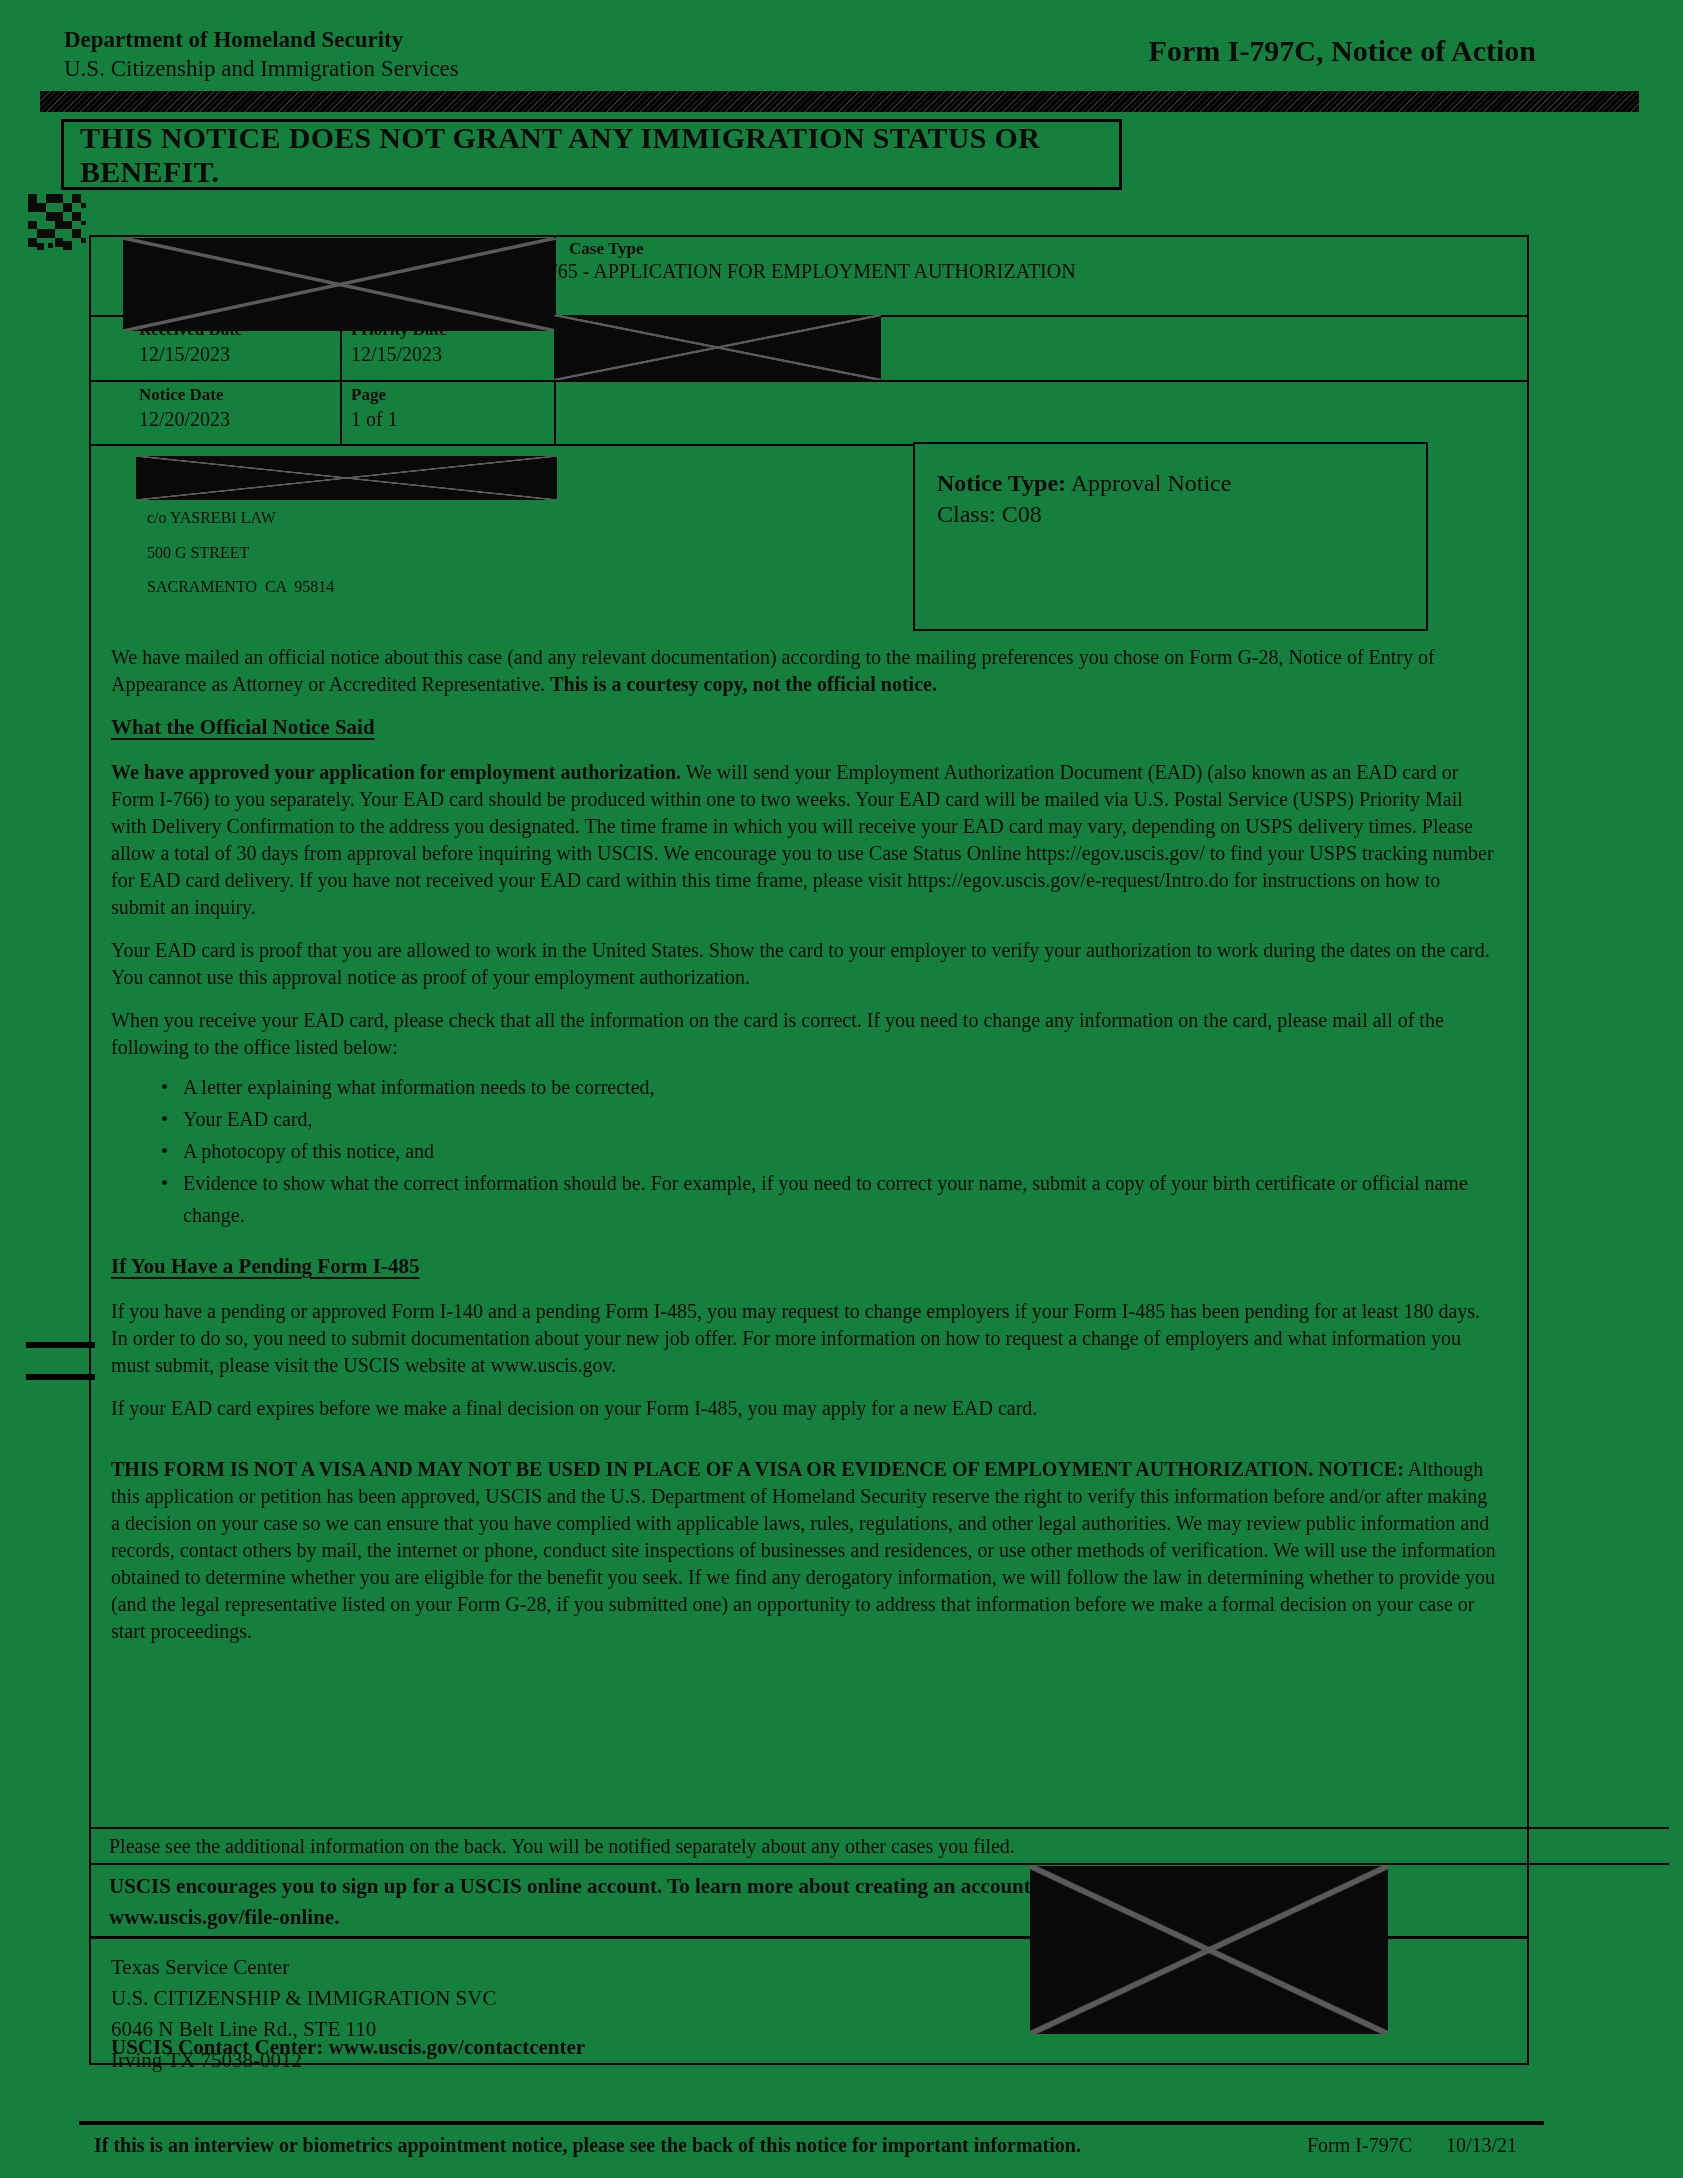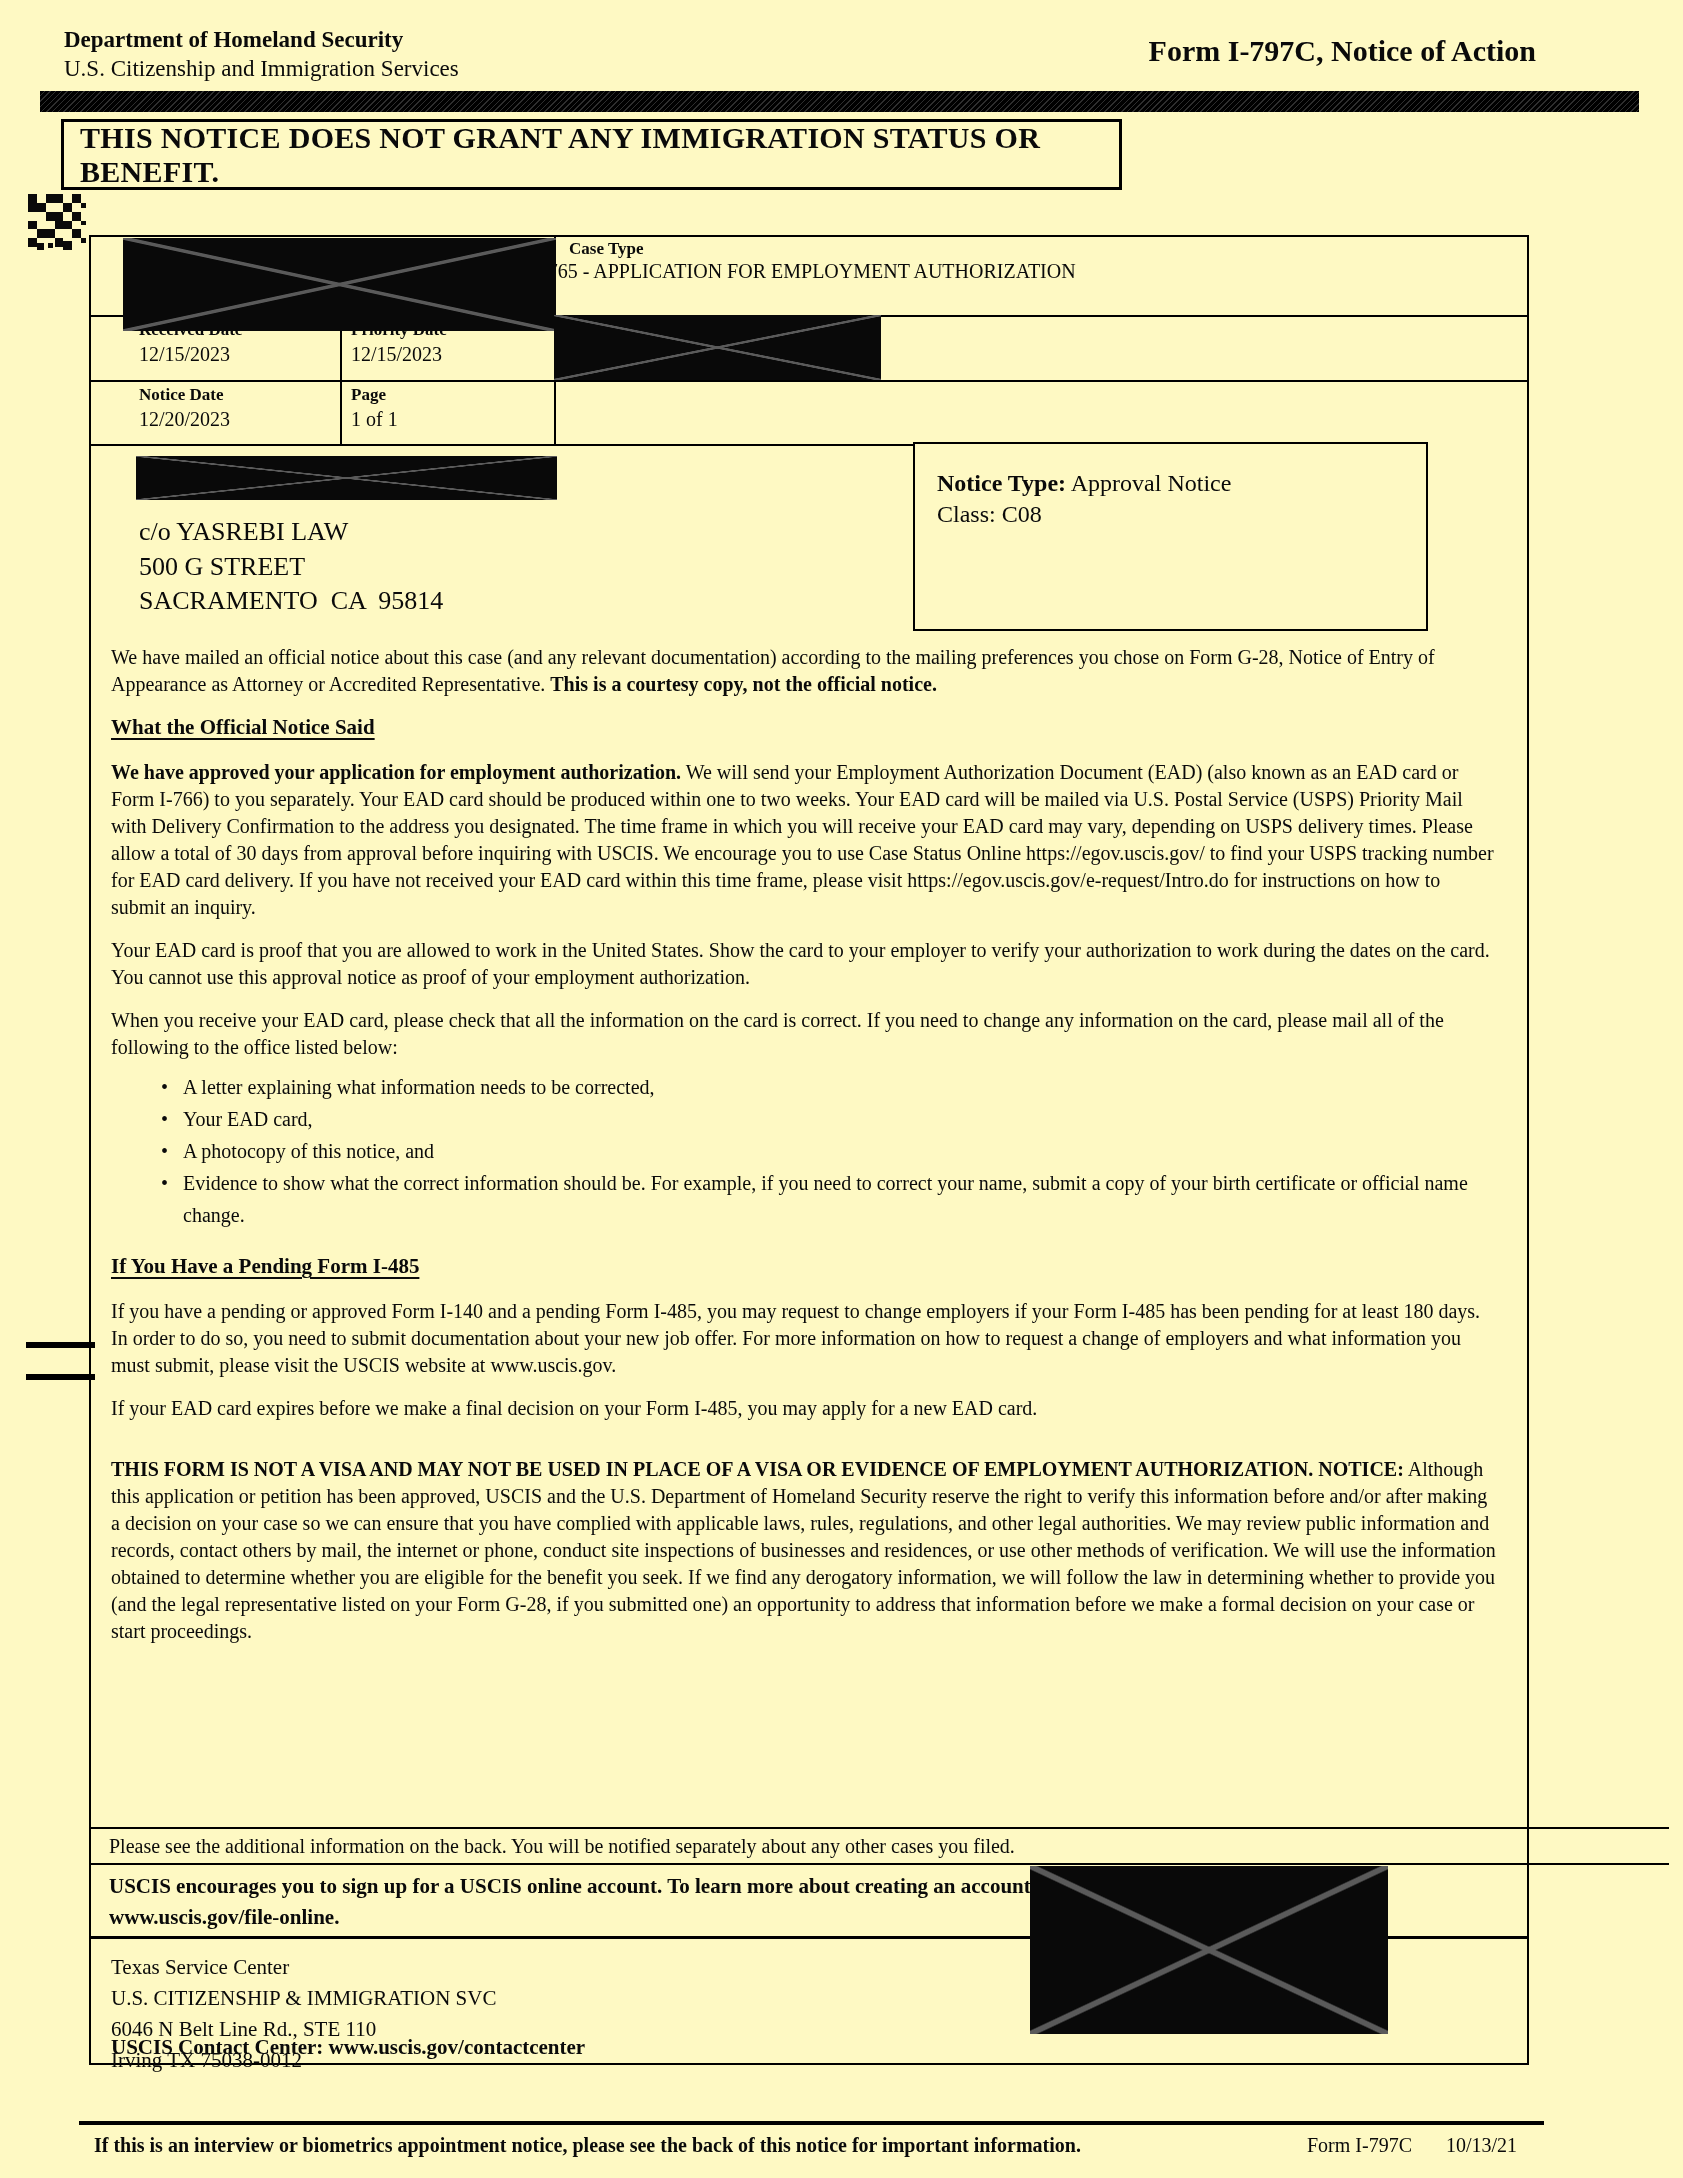--- a/index.html
+++ b/index.html
@@ -1,17 +1,17 @@
 <!DOCTYPE html>
 <html><head>
 <meta charset="utf-8">
 <style>
   html,body{margin:0;padding:0;background:#e8e8e8;}
   .page{
-    position:relative;width:1683px;height:2178px;background:#fef9c3;
+    position:relative;width:1683px;height:2178px;background:#15803d;
     font-family:"Liberation Serif","DejaVu Serif",serif;color:#0a0a0a;
     overflow:hidden;margin:0 auto;
   }
   
   .hdr-left{position:absolute;left:64px;top:26px;line-height:1.25;}
   .hdr-left .l1{font-weight:bold;font-size:23px;}
   .hdr-left .l2{font-size:23px;}
   .hdr-right{position:absolute;left:1059px;top:34px;width:477px;text-align:right;
     font-weight:bold;font-size:30px;}
   .hdr-bar{position:absolute;left:40px;top:91px;width:1599px;height:21px;
@@ -31,21 +31,21 @@
       linear-gradient(to top right,transparent 48.8%,#5a5a5a 49.3%,#5a5a5a 50.7%,transparent 51.2%),
       linear-gradient(to bottom right,transparent 48.8%,#5a5a5a 49.3%,#5a5a5a 50.7%,transparent 51.2%);}
   
   .cell-label{position:absolute;font-weight:bold;font-size:17px;}
   .cell-value{position:absolute;font-size:20px;}
   
   .notice-box{position:absolute;left:913px;top:442px;width:515px;height:189px;
     border:2px solid #000;box-sizing:border-box;padding:24px 0 0 22px;font-size:24px;line-height:31px;}
   .notice-box b{font-weight:bold;}
   
-  .addr-line{position:absolute;left:139px;font-size:26px;white-space:pre;margin-top:8px;}
+  .addr-line{position:absolute;left:147px;font-size:16px;white-space:pre;}
   
   .body-text{position:absolute;left:111px;top:644px;width:1386px;
     font-size:20px;line-height:27px;}
   .body-text p{margin:0 0 16px 0;}
   .body-text .heading{font-weight:bold;font-size:21px;margin:2px 0 18px 0;
     text-decoration:underline;text-underline-offset:4px;}
   .body-text ul{list-style:none;margin:0 0 16px 0;padding:0 0 0 50px;line-height:32px;}
   .body-text li{position:relative;padding-left:22px;}
   .body-text li::before{content:"\2022";position:absolute;left:0;top:0;}
   .body-text .legal{margin-top:34px;}

